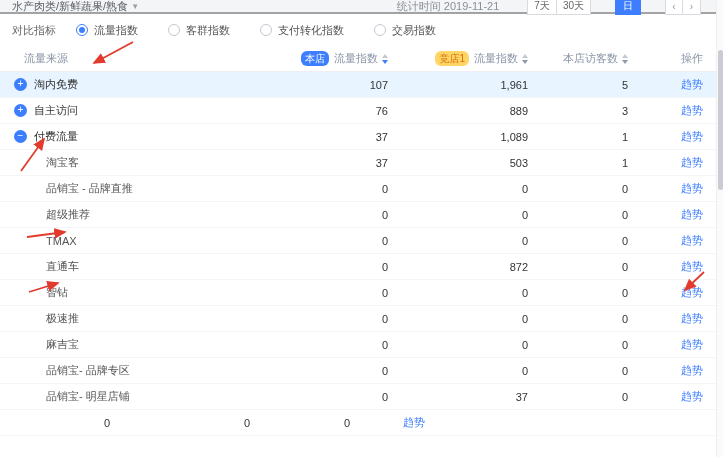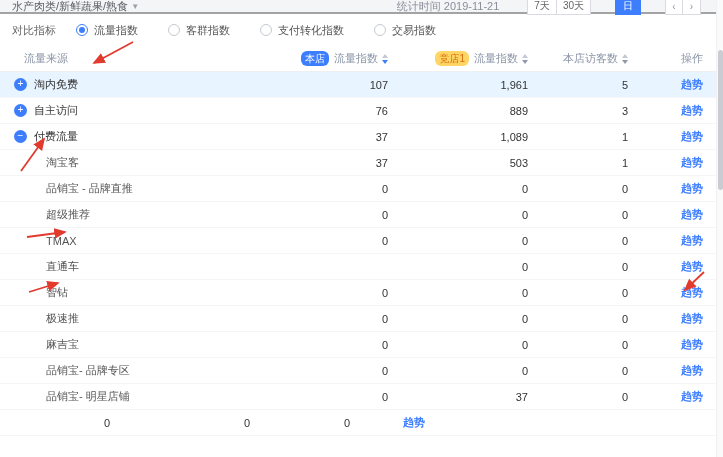--- a/index.html
+++ b/index.html
@@ -48,21 +48,21 @@
   .sort { display:inline-flex; flex-direction:column; margin-left:4px; cursor:pointer; }
   .sort i { width:0; height:0; border-left:3.5px solid transparent; border-right:3.5px solid transparent; display:block; }
   .sort .up { border-bottom:4px solid #c3c8d2; margin-bottom:2px; }
   .sort .down { border-top:4px solid #8e99ad; }
   .sort.primary .down { border-top-color:#3d7eff; }
 
   .trow.level-0 .cell.source { padding-left:14px; color:#333; }
   .trow.level-1 .cell.source { padding-left:46px; }
   .expander { width:13px; height:13px; border-radius:50%; background:#3d7eff; color:#fff; font-size:10px;
               line-height:12px; text-align:center; margin-right:7px; flex:0 0 13px; cursor:pointer; }
-  .trend { color:#3d7eff; cursor:pointer; text-decoration:none;font-weight:bold; }
+  .trend { color:#3d7eff; cursor:pointer; text-decoration:none; }
 
   
   .scrollbar { position:absolute; top:0; right:0; width:7px; height:457px; background:#fafafa; border-left:1px solid #f0f0f0; }
   .scroll-thumb { position:absolute; top:50px; left:1px; width:5px; height:140px; background:#c9ccd2; border-radius:3px; cursor:pointer; }
 
   
   .annotations { position:absolute; inset:0; pointer-events:none; z-index:10; }
 </style>
 </head>
 <body>
@@ -206,20 +206,21 @@
     <div class="cell comp num">0</div>
     <div class="cell visitors num">0</div>
     <div class="cell action"><a class="trend">趋势</a></div>
   </div>
         <div class="trow level-1">
     <div class="cell source">
 
       <span class="rowname">直通车</span>
     </div>
     <div class="cell own num">0</div>
+    <div class="cell comp num">872</div>
     <div class="cell visitors num">0</div>
     <div class="cell action"><a class="trend">趋势</a></div>
   </div>
         <div class="trow level-1">
     <div class="cell source">
 
       <span class="rowname">智钻</span>
     </div>
     <div class="cell own num">0</div>
     <div class="cell comp num">0</div>

